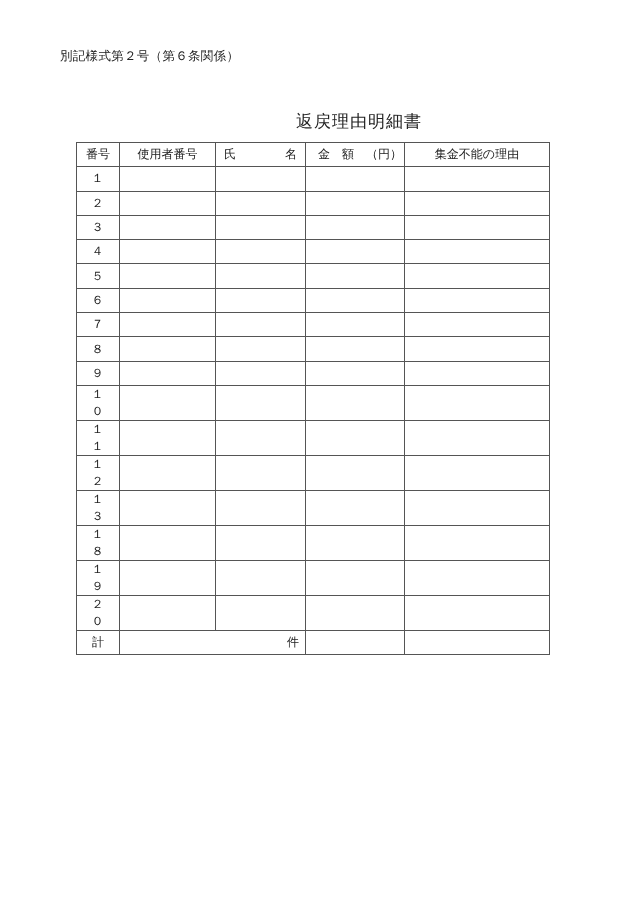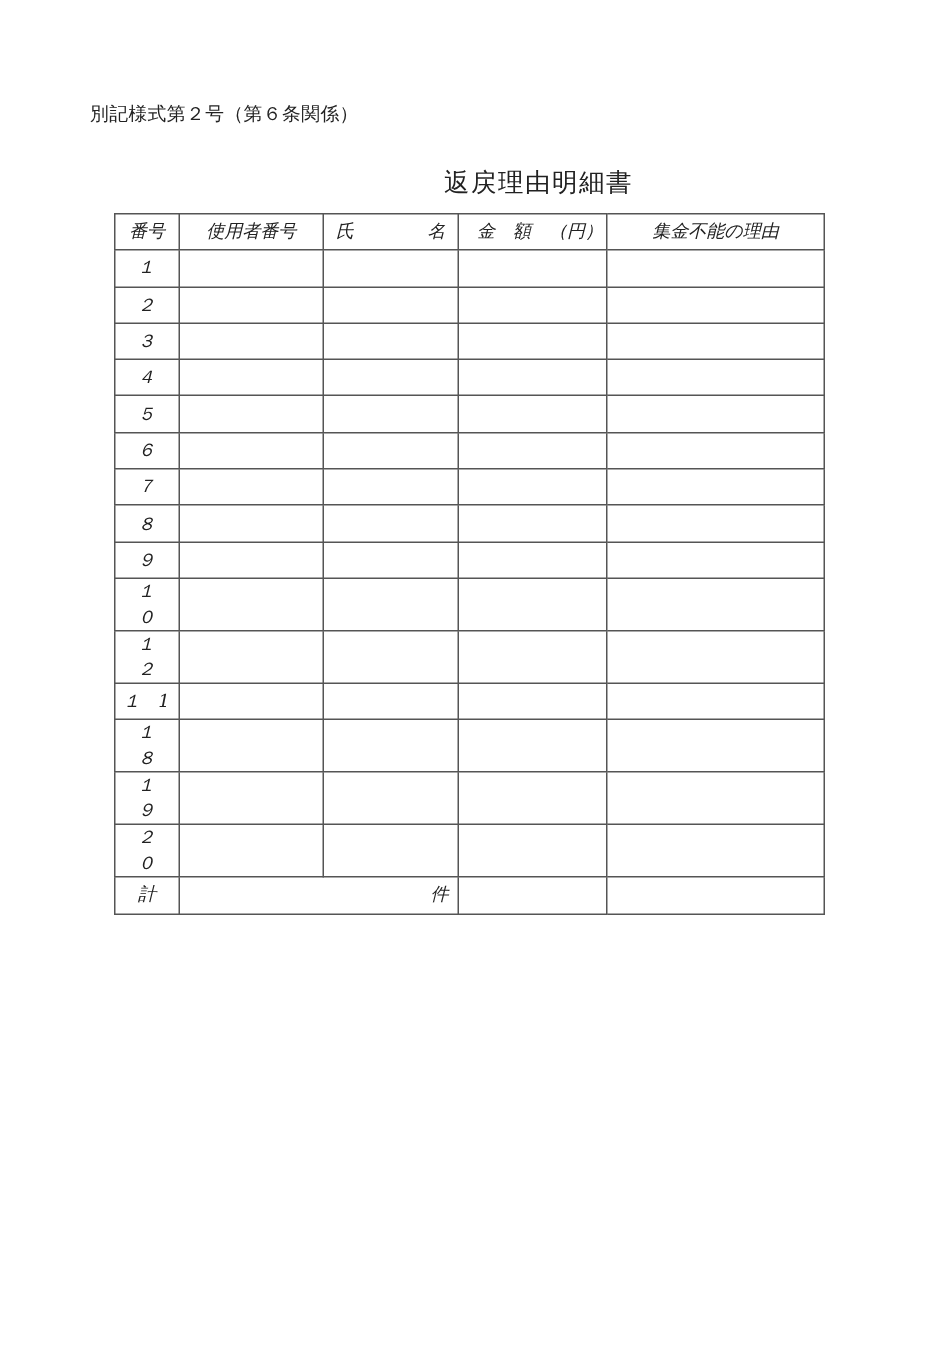--- a/index.html
+++ b/index.html
@@ -1,22 +1,22 @@
 <!DOCTYPE html>
 <html><head>
 <meta charset="utf-8">
 <style>
   html, body { margin: 0; padding: 0; background: #ffffff; }
   body { width: 630px; height: 903px; position: relative; overflow: hidden;
          font-family: "DejaVu Serif", "Liberation Serif", serif; color: #222; }
-  .form-id { position: absolute; left: 60px; top: 68px; font-size: 12.5px; letter-spacing: 0.3px; }
+  .form-id { position: absolute; left: 60px; top: 48px; font-size: 12.5px; letter-spacing: 0.3px; }
   .doc-title { position: absolute; left: 0; width: 630px; top: 110px; text-align: center;
                font-size: 17px; letter-spacing: 1px; padding-left: 44px; }
   table.detail { position: absolute; left: 76px; top: 142px; width: 473px;
-                 border-collapse: collapse; table-layout: fixed; font-size: 12px; font-style: italic; }
+                 border-collapse: collapse; table-layout: fixed; font-size: 12px; }
   table.detail td, table.detail th { border: 1px solid #555; height: 23.3px; padding: 0;
                  font-weight: normal; text-align: center; vertical-align: middle; }
   .c1 { width: 43px; } .c2 { width: 96px; } .c3 { width: 90px; } .c4 { width: 99px; } .c5 { width: 145px; }
   .name-h { display: flex; justify-content: space-between; padding: 0 8px; }
   .amt-h { text-align: left; padding-left: 10px !important; word-spacing: 6px; }
   .num { letter-spacing: 4px; padding-left: 3px !important; }
   .count-cell { text-align: right !important; padding-right: 6px !important; }
 </style>
 </head>
 <body>
@@ -111,28 +111,35 @@
         <td></td>
       </tr>
       <tr>
         <td class="num">１ ０</td>
         <td></td>
         <td></td>
         <td></td>
         <td></td>
       </tr>
       <tr>
+        <td class="num">１ １</td>
+        <td></td>
+        <td></td>
+        <td></td>
+        <td></td>
+      </tr>
+      <tr>
         <td class="num">１ ２</td>
         <td></td>
         <td></td>
         <td></td>
         <td></td>
       </tr>
       <tr>
-        <td class="num">１ 1</td>
+        <td class="num">１ ３</td>
         <td></td>
         <td></td>
         <td></td>
         <td></td>
       </tr>
       <tr>
         <td class="num">１ ８</td>
         <td></td>
         <td></td>
         <td></td>

